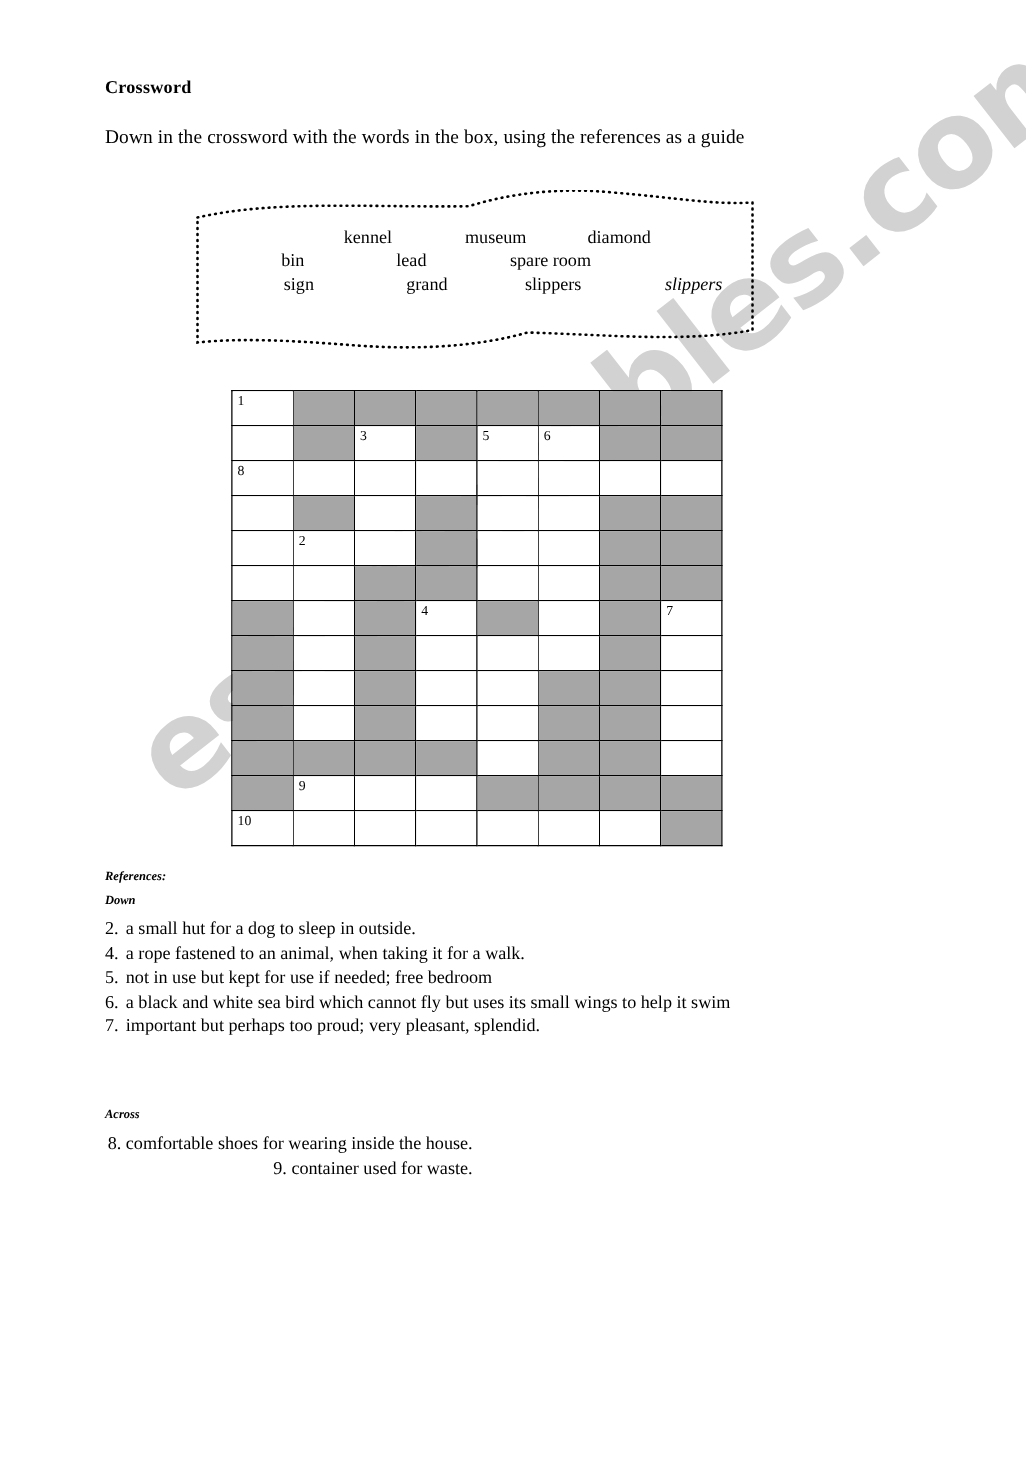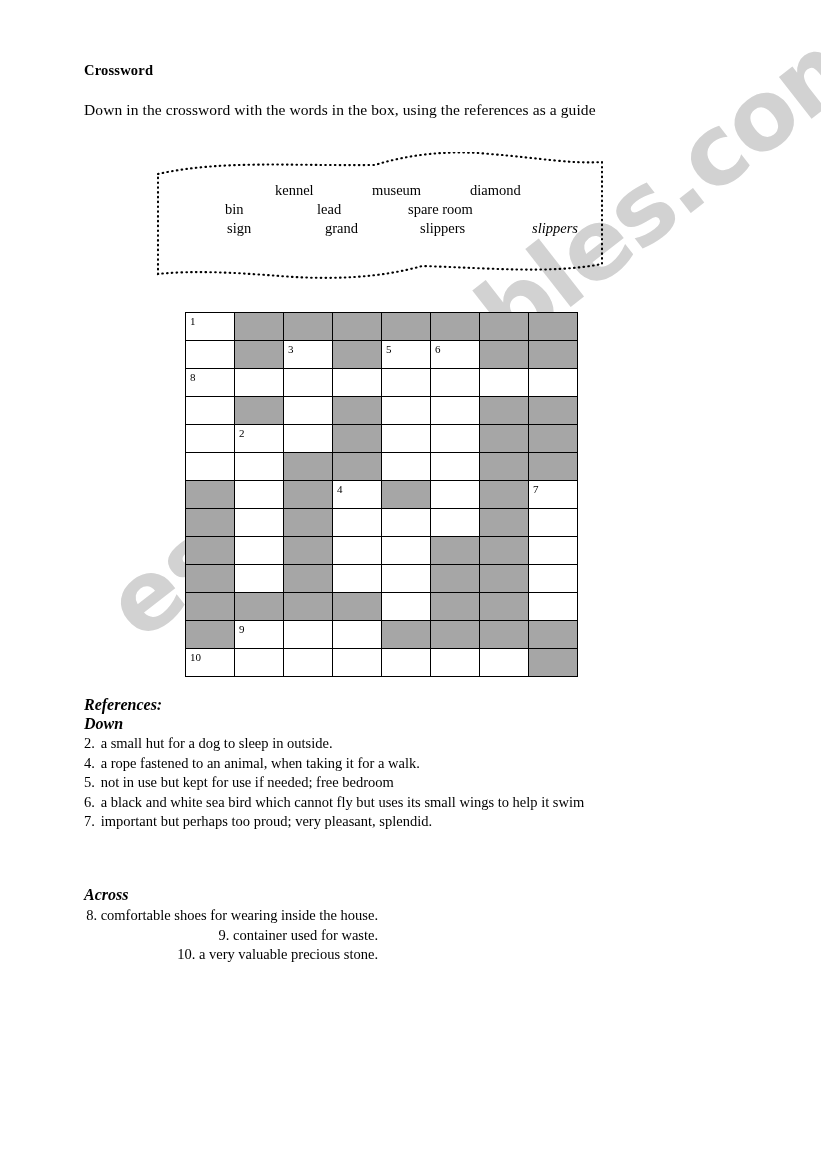--- a/index.html
+++ b/index.html
@@ -127,21 +127,21 @@
     line-height: 12px;
     font-family: "Liberation Serif", serif;
   }
 
   
   .ref-head {
     position: absolute;
     left: 84px;
     font-style: italic;
     font-weight: bold;
-    font-size: 16px;
+    font-size: 10px;
   }
   #ref-title { top: 696px; }
   #down-title { top: 715px; }
   #across-title { top: 886px; }
 
   .clue-list {
     position: absolute;
     left: 84px;
     margin: 0;
     padding: 0;
@@ -370,17 +370,16 @@
         <li class="clue"><span class="cnum">4.</span><span class="ctext"> a rope fastened to an animal, when taking it for a walk.</span></li>
         <li class="clue"><span class="cnum">5.</span><span class="ctext"> not in use but kept for use if needed; free bedroom</span></li>
         <li class="clue"><span class="cnum">6.</span><span class="ctext"> a black and white sea bird which cannot fly but uses its small wings to help it swim</span></li>
         <li class="clue"><span class="cnum">7.</span><span class="ctext"> important but perhaps too proud; very pleasant, splendid.</span></li>
       </ul>
 
     <div class="ref-head" id="across-title">Across</div>
     <ul class="clue-list" id="across-list">
         <li class="clue"><span class="cnum">8.</span><span class="ctext"> comfortable shoes for wearing inside the house.</span></li>
         <li class="clue"><span class="cnum">9.</span><span class="ctext"> container used for waste.</span></li>
-        <li class="clue"><span class="cnum wide">10.</span><span class="ctext"> a very valuable precious stone.</span></li>
       </ul>
 
   </div>
 </div>
 
 </body></html>

